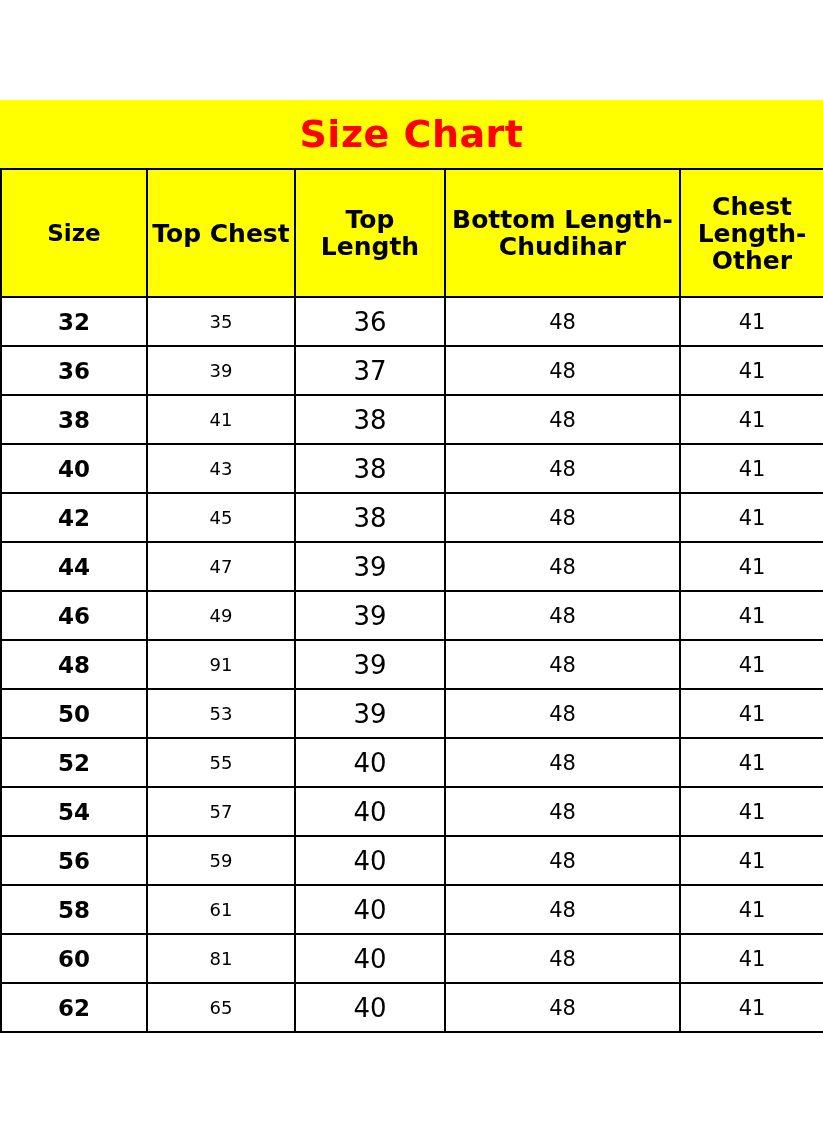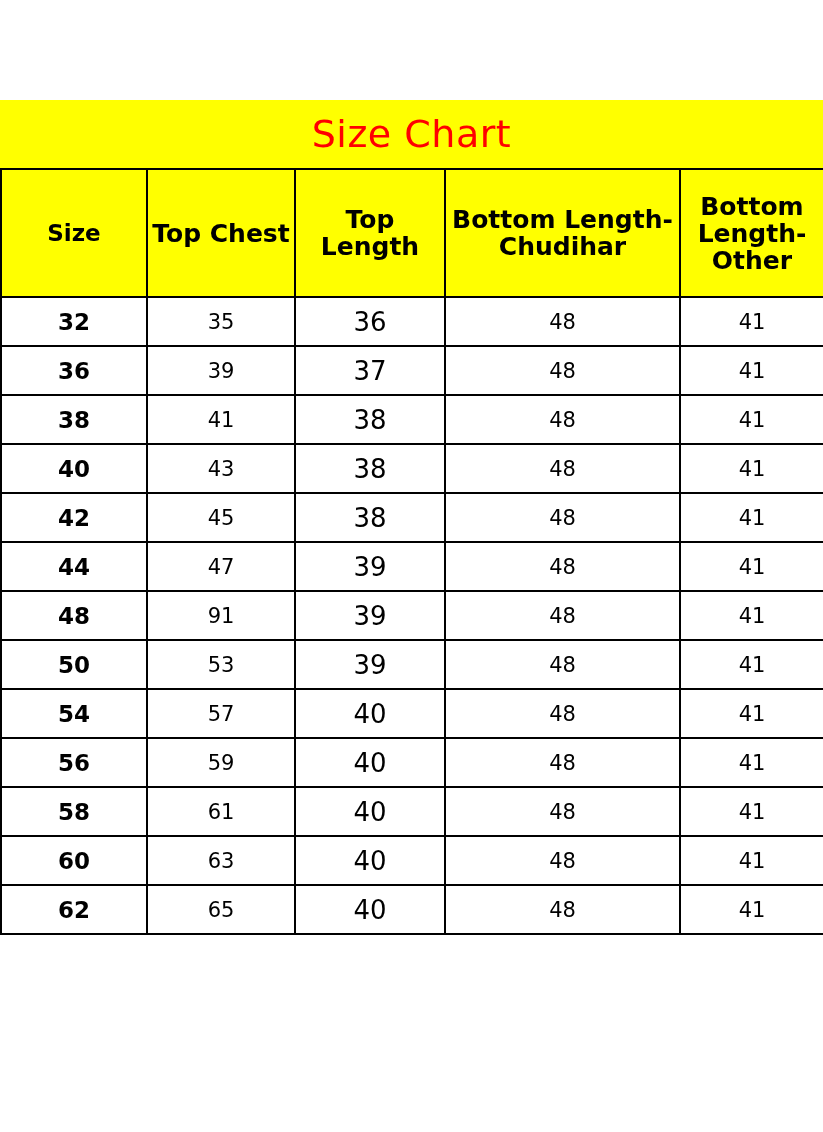--- a/index.html
+++ b/index.html
@@ -16,21 +16,21 @@
   }
   .page {
     position: absolute;
     left: 0;
     top: 100px;
     width: 823px;
   }
   .chart-title {
     background: #ffff00;
     color: #ff0000;
-    font-weight: normal;
+    font-weight: bold;
     font-size: 38px;
     text-align: center;
     line-height: 68px;
     height: 68px;
     letter-spacing: 0.5px;
     font-family: "DejaVu Sans", sans-serif;
   }
   table.size-table {
     border-collapse: collapse;
     width: 823px;
@@ -59,21 +59,21 @@
     font-size: 23px;
     height: 47px;
     padding: 0;
   }
   table.size-table tbody td.col-size {
     font-weight: bold;
     font-size: 23px;
     border-radius: 10px;
   }
   table.size-table tbody td.col-chest {
-    font-size: 21px;
+    font-size: 18px;
   }
   table.size-table tbody td.col-toplen {
     font-size: 26px;
   }
   table.size-table tbody td.col-bchud,
   table.size-table tbody td.col-bother {
     font-size: 21px;
   }
   col.c0 { width: 146px; }
   col.c1 { width: 148px; }
@@ -95,21 +95,21 @@
         <col class="c2">
         <col class="c3">
         <col class="c4">
     </colgroup>
     <thead>
       <tr>
         <th class="hdr-size">Size</th>
         <th>Top Chest</th>
         <th>Top Length</th>
         <th>Bottom Length-Chudihar</th>
-        <th>Bottom Length-Other</th>
+        <th>Chest Length-Other</th>
       </tr>
     </thead>
     <tbody>
       <tr>
         <td class="col-size">32</td>
         <td class="col-chest">35</td>
         <td class="col-toplen">36</td>
         <td class="col-bchud">48</td>
         <td class="col-bother">41</td>
       </tr>
@@ -142,34 +142,48 @@
         <td class="col-bother">41</td>
       </tr>
       <tr>
         <td class="col-size">44</td>
         <td class="col-chest">47</td>
         <td class="col-toplen">39</td>
         <td class="col-bchud">48</td>
         <td class="col-bother">41</td>
       </tr>
       <tr>
+        <td class="col-size">46</td>
+        <td class="col-chest">49</td>
+        <td class="col-toplen">39</td>
+        <td class="col-bchud">48</td>
+        <td class="col-bother">41</td>
+      </tr>
+      <tr>
         <td class="col-size">48</td>
         <td class="col-chest">91</td>
         <td class="col-toplen">39</td>
         <td class="col-bchud">48</td>
         <td class="col-bother">41</td>
       </tr>
       <tr>
         <td class="col-size">50</td>
         <td class="col-chest">53</td>
         <td class="col-toplen">39</td>
         <td class="col-bchud">48</td>
         <td class="col-bother">41</td>
       </tr>
       <tr>
+        <td class="col-size">52</td>
+        <td class="col-chest">55</td>
+        <td class="col-toplen">40</td>
+        <td class="col-bchud">48</td>
+        <td class="col-bother">41</td>
+      </tr>
+      <tr>
         <td class="col-size">54</td>
         <td class="col-chest">57</td>
         <td class="col-toplen">40</td>
         <td class="col-bchud">48</td>
         <td class="col-bother">41</td>
       </tr>
       <tr>
         <td class="col-size">56</td>
         <td class="col-chest">59</td>
         <td class="col-toplen">40</td>
@@ -178,21 +192,21 @@
       </tr>
       <tr>
         <td class="col-size">58</td>
         <td class="col-chest">61</td>
         <td class="col-toplen">40</td>
         <td class="col-bchud">48</td>
         <td class="col-bother">41</td>
       </tr>
       <tr>
         <td class="col-size">60</td>
-        <td class="col-chest">63</td>
+        <td class="col-chest">81</td>
         <td class="col-toplen">40</td>
         <td class="col-bchud">48</td>
         <td class="col-bother">41</td>
       </tr>
       <tr>
         <td class="col-size">62</td>
         <td class="col-chest">65</td>
         <td class="col-toplen">40</td>
         <td class="col-bchud">48</td>
         <td class="col-bother">41</td>

